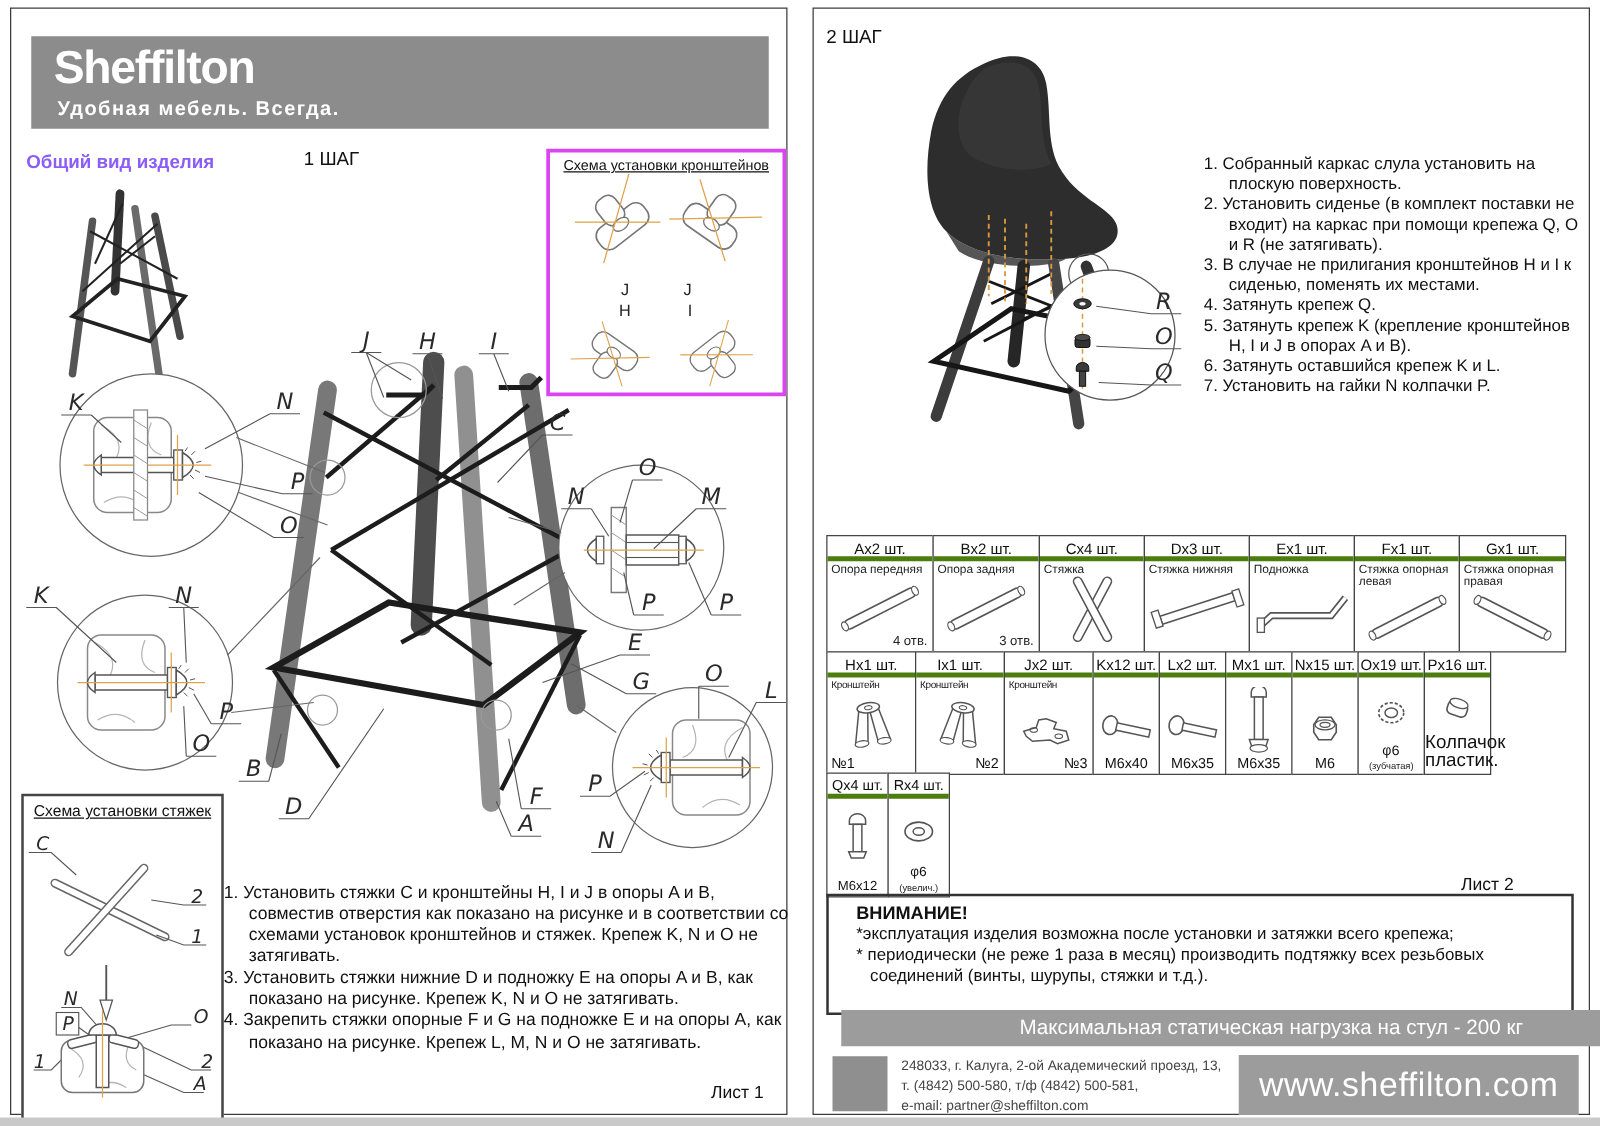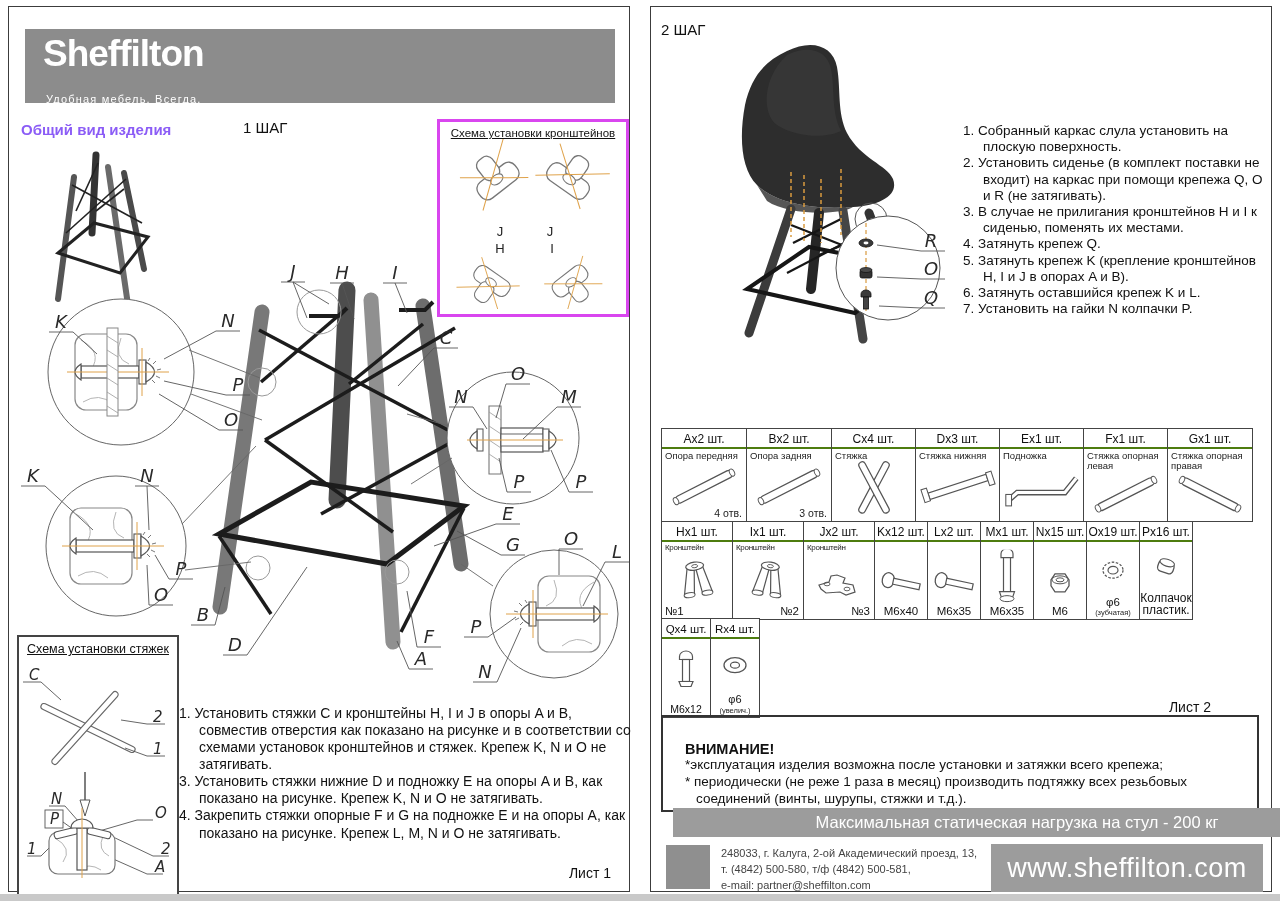--- a/index.html
+++ b/index.html
@@ -5,21 +5,21 @@
   * { margin:0; padding:0; box-sizing:border-box; }
   html,body { width:1280px; height:901px; background:#ffffff; font-family:"Liberation Sans",sans-serif; position:relative; overflow:hidden; }
   .page { position:absolute; top:6px; width:622px; height:886px; background:#fff; border:1px solid #3c3c3c; }
   #page1 { left:8px; }
   #page2 { left:650px; }
   .bottom-strip { position:absolute; left:0; top:894px; width:1280px; height:7px; background:#c9c9c9; }
 
   
   .band { position:absolute; left:16px; top:22px; width:590px; height:74px; background:#8c8c8c; }
   .logo-name { position:absolute; left:18px; top:4px; color:#fff; font-weight:bold; font-size:37px; letter-spacing:-1px; }
-  .logo-tag { position:absolute; left:21px; top:64px; color:#fff; font-size:11px; letter-spacing:1.2px; font-weight:normal; }
+  .logo-tag { position:absolute; left:21px; top:50px; color:#fff; font-size:16px; letter-spacing:1.2px; font-weight:bold; }
   .band-titles { position:absolute; left:182px; top:9px; width:400px; text-align:center; color:#fff; font-weight:bold; }
   .band-l1 { font-size:21px; }
   .band-l2 { font-size:19.5px; margin-top:9px; }
   .overview-title { position:absolute; left:12px; top:114px; font-weight:bold; font-size:15px; color:#8b5cf6; }
   .step-label { position:absolute; font-size:15px; color:#111; }
   #step1 { left:234px; top:112px; }
   .scheme-box { position:absolute; border:3px solid #d946ef; background:#fff; }
   #bracket-box { left:428px; top:112px; width:192px; height:198px; }
   #tie-box { left:8px; top:628px; width:162px; height:292px; border-width:2px; border-color:#444; }
   .scheme-title { text-align:center; font-size:11.5px; text-decoration:underline; margin-top:5px; color:#111; }
@@ -30,31 +30,31 @@
   svg text.dl { font:italic 18px "DejaVu Sans",sans-serif; fill:#2a2a2a; }
   svg text.sl { font:italic 15px "DejaVu Sans",sans-serif; fill:#2a2a2a; }
   svg text.bl { font:13px "Liberation Sans",sans-serif; fill:#222; }
 
   
   #step2 { left:10px; top:14px; }
   .instr2 { position:absolute; left:312px; top:116px; width:300px; font-size:13.5px; line-height:1.2; color:#111; }
   .ptable { position:absolute; left:10px; }
   .prow { display:flex; }
   .pcell { border:1px solid #444; margin-right:-1px; margin-bottom:-1px; background:#fff; }
-  .chead { text-align:center; font-size:12px; color:#111; border-bottom:2px solid #4d7c0f; height:20px; line-height:20px; white-space:nowrap; overflow:hidden; }
+  .chead { text-align:center; font-size:12px; color:#111; border-bottom:4px solid #4d7c0f; height:20px; line-height:20px; white-space:nowrap; overflow:hidden; }
   .cbody { position:relative; }
   .cdesc { position:absolute; left:3px; top:2px; font-size:9.5px; color:#222; line-height:1.1; }
   .cdesc.tiny { font-size:8px; letter-spacing:-0.3px; }
   .cicon { position:absolute; left:50%; top:50%; transform:translate(-50%,-46%); }
   .cnote { position:absolute; right:4px; bottom:2px; font-size:10.5px; color:#222; }
   .clabel { position:absolute; left:0; right:0; bottom:2px; text-align:center; font-size:11.5px; color:#111; line-height:1.05; }
   .csub { position:absolute; left:0; right:0; bottom:2px; text-align:center; font-size:7.5px; color:#222; }
-  .clabel.lift { bottom:11px; }
+  .clabel.lift { bottom:11px;font-family:Liberation Mono, monospace; }
   #sheet2 { position:absolute; right:60px; top:692px; font-size:14px; color:#111; }
-  .warnbox { position:absolute; left:10px; top:708px; width:598px; height:97px; border:2px solid #333; padding:24px 10px 0 22px; color:#111; }
+  .warnbox { position:absolute; left:10px; top:708px; width:598px; height:97px; border:2px solid #333; padding:6px 10px 0 22px; color:#111; }
   .warn-title { font-weight:bold; font-size:14.5px; }
   .warn-line { font-size:13.5px; line-height:1.25; padding-left:11px; text-indent:-11px; }
   .banner { position:absolute; left:22px; top:801px; width:688px; height:29px; background:#9c9c9c; color:#fff; font-weight:normal; font-size:16.5px; text-align:center; line-height:29px; }
   .footer-logo { position:absolute; left:15px; top:838px; width:44px; height:44px; background:#8f8f8f; }
   .addr { position:absolute; left:70px; top:839px; font-size:11px; color:#444; line-height:1.45; }
   .www-box { position:absolute; left:340px; top:837px; width:272px; height:48px; background:#9c9c9c; color:#fff; font-size:27px; text-align:center; line-height:48px; letter-spacing:0.5px; }
 </style>
 </head>
 <body>
 
@@ -571,21 +571,21 @@
         <div class="clabel lift">φ6</div>
         <div class="csub">(зубчатая)</div>
       </div>
     </div>
     <div class="pcell" style="width:54px">
       <div class="chead">Px16 шт.</div>
       <div class="cbody" style="height:77px">
         <svg class="cicon" style="transform:translate(-50%,-90%)" width="48" height="36" viewBox="-24 -18 48 36">
             <use href="#i-cap"></use>
           </svg>
-        <div class="clabel" style="font-size:12px">Колпачок пластик.</div>
+        <div class="clabel" style="font-size:15px">Колпачок пластик.</div>
       </div>
     </div>
   </div>
 
   <div class="ptable prow" style="top:611px">
     <div class="pcell" style="width:50px">
       <div class="chead" style="font-size:11.5px">Qx4 шт.</div>
       <div class="cbody" style="height:78px">
         <svg class="cicon" style="transform:translate(-50%,-62%)" width="44" height="46" viewBox="-22 -23 44 46">
             <use href="#i-bolt-short"></use>

